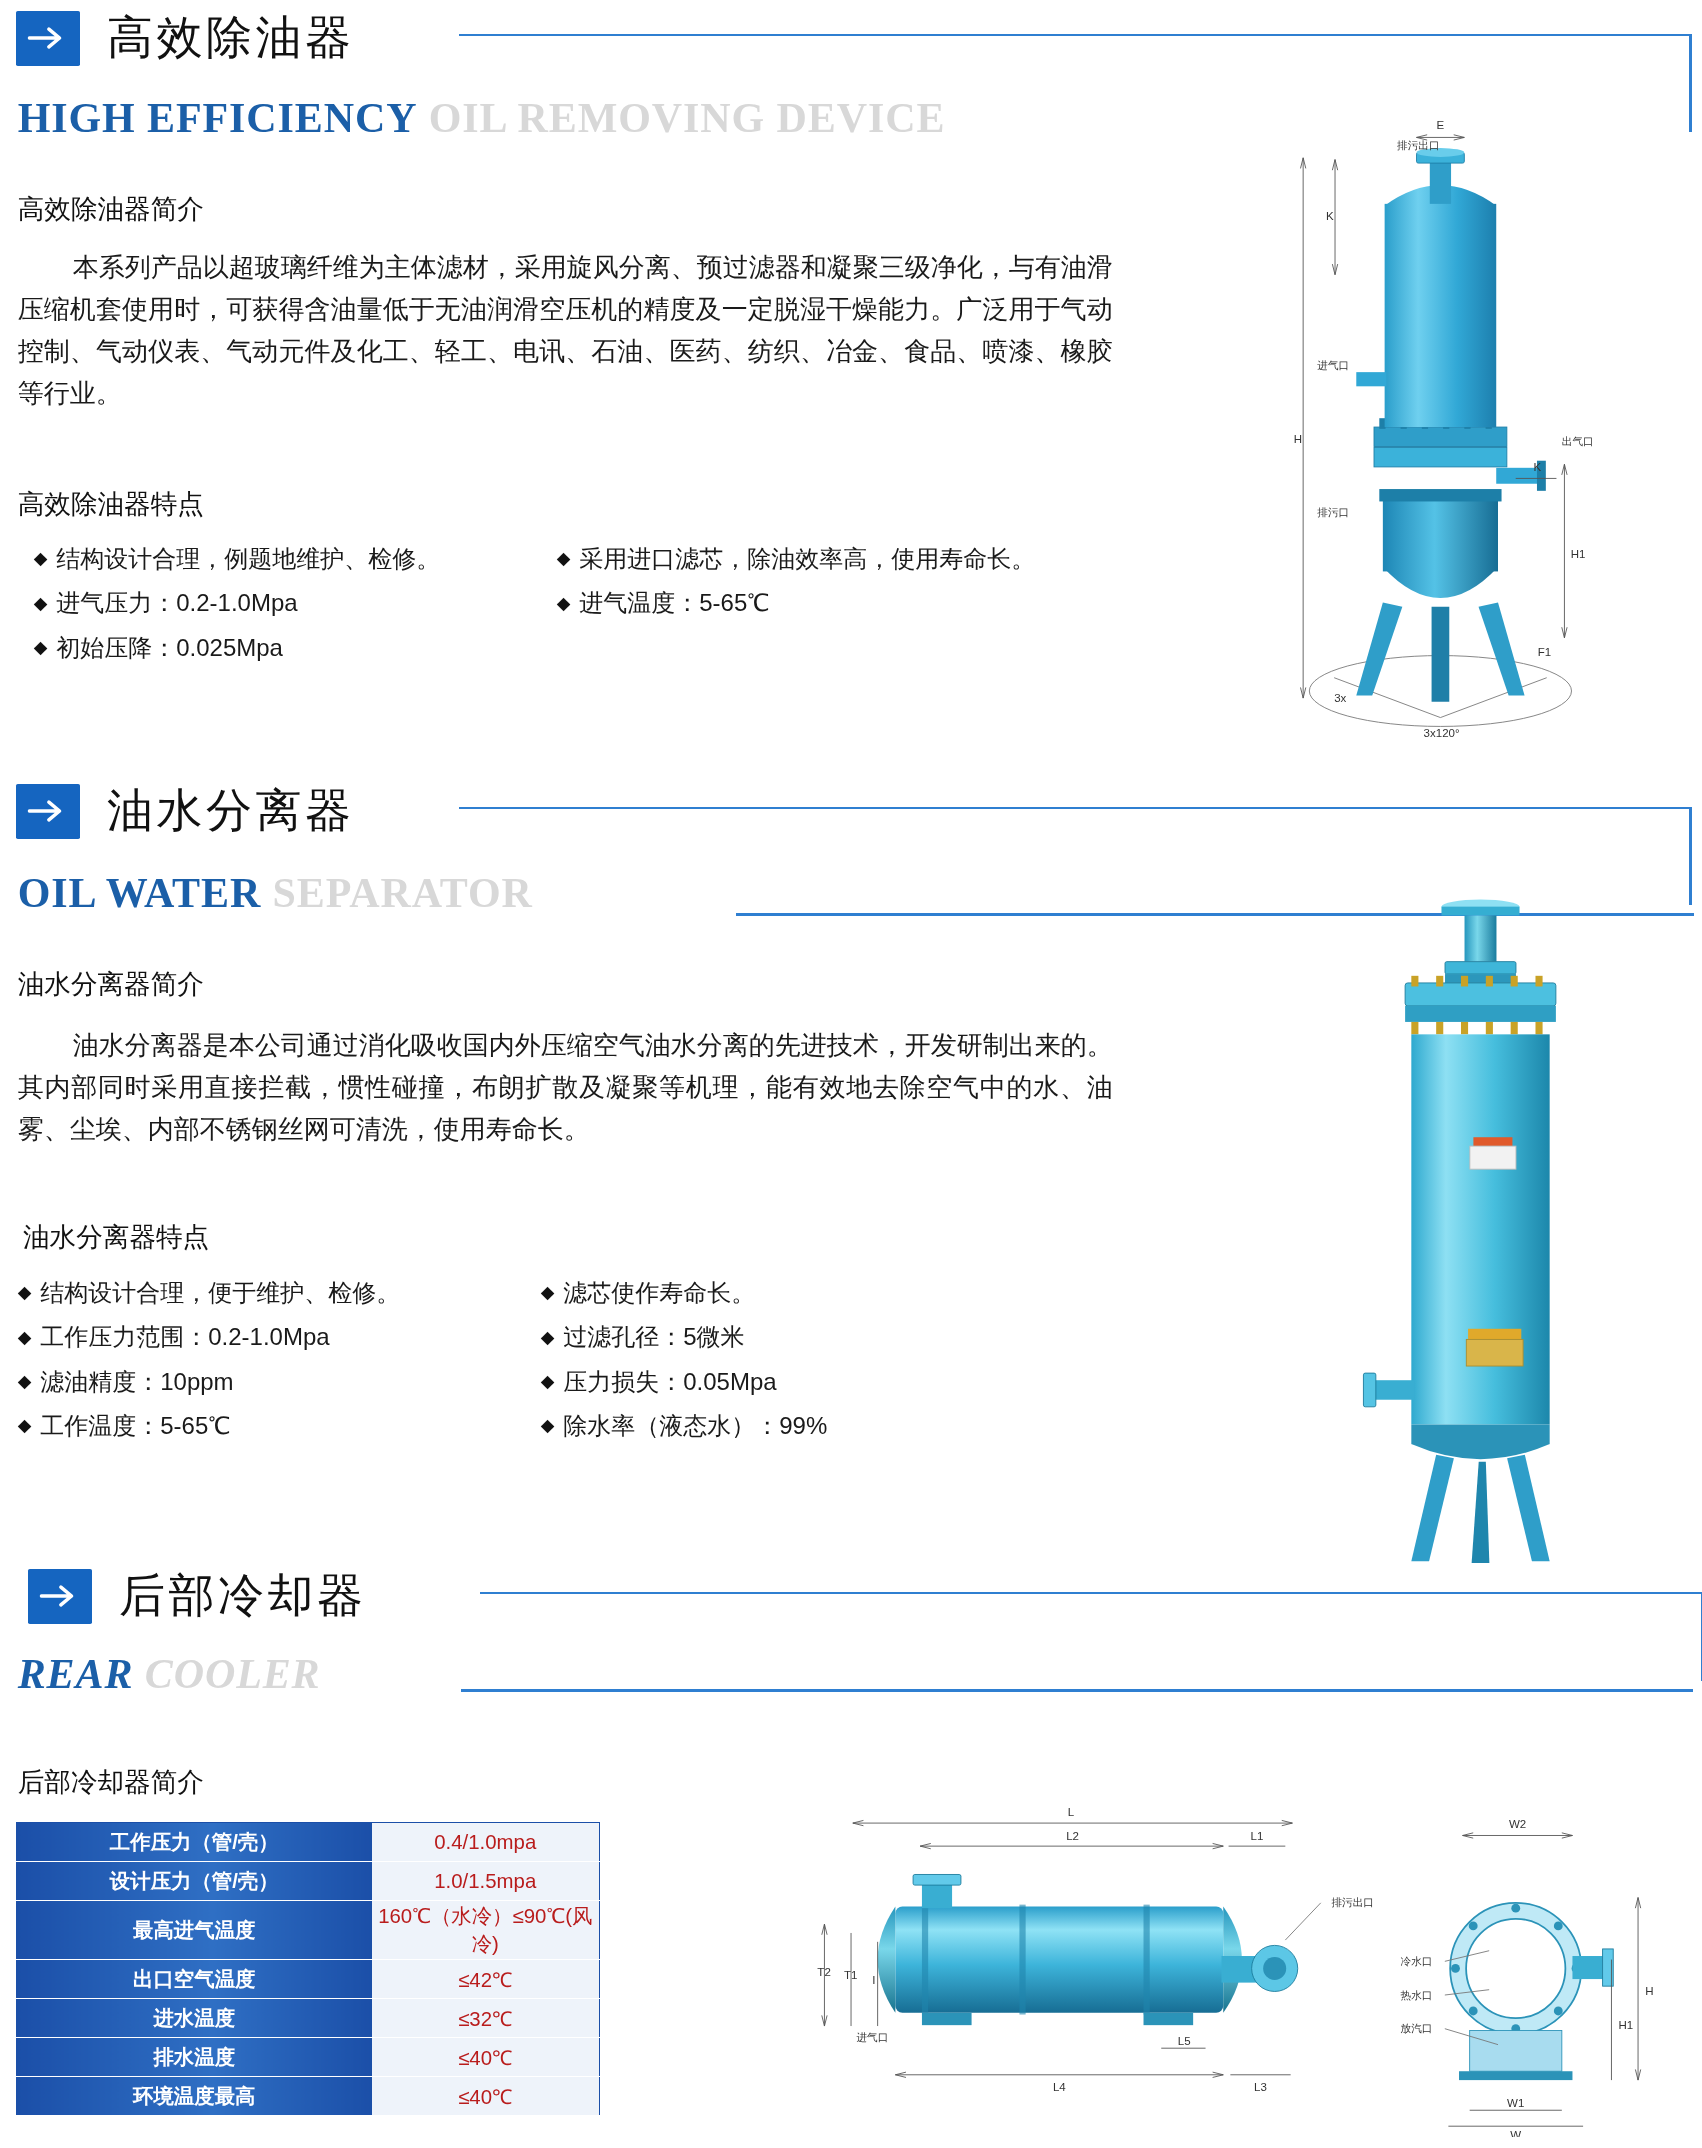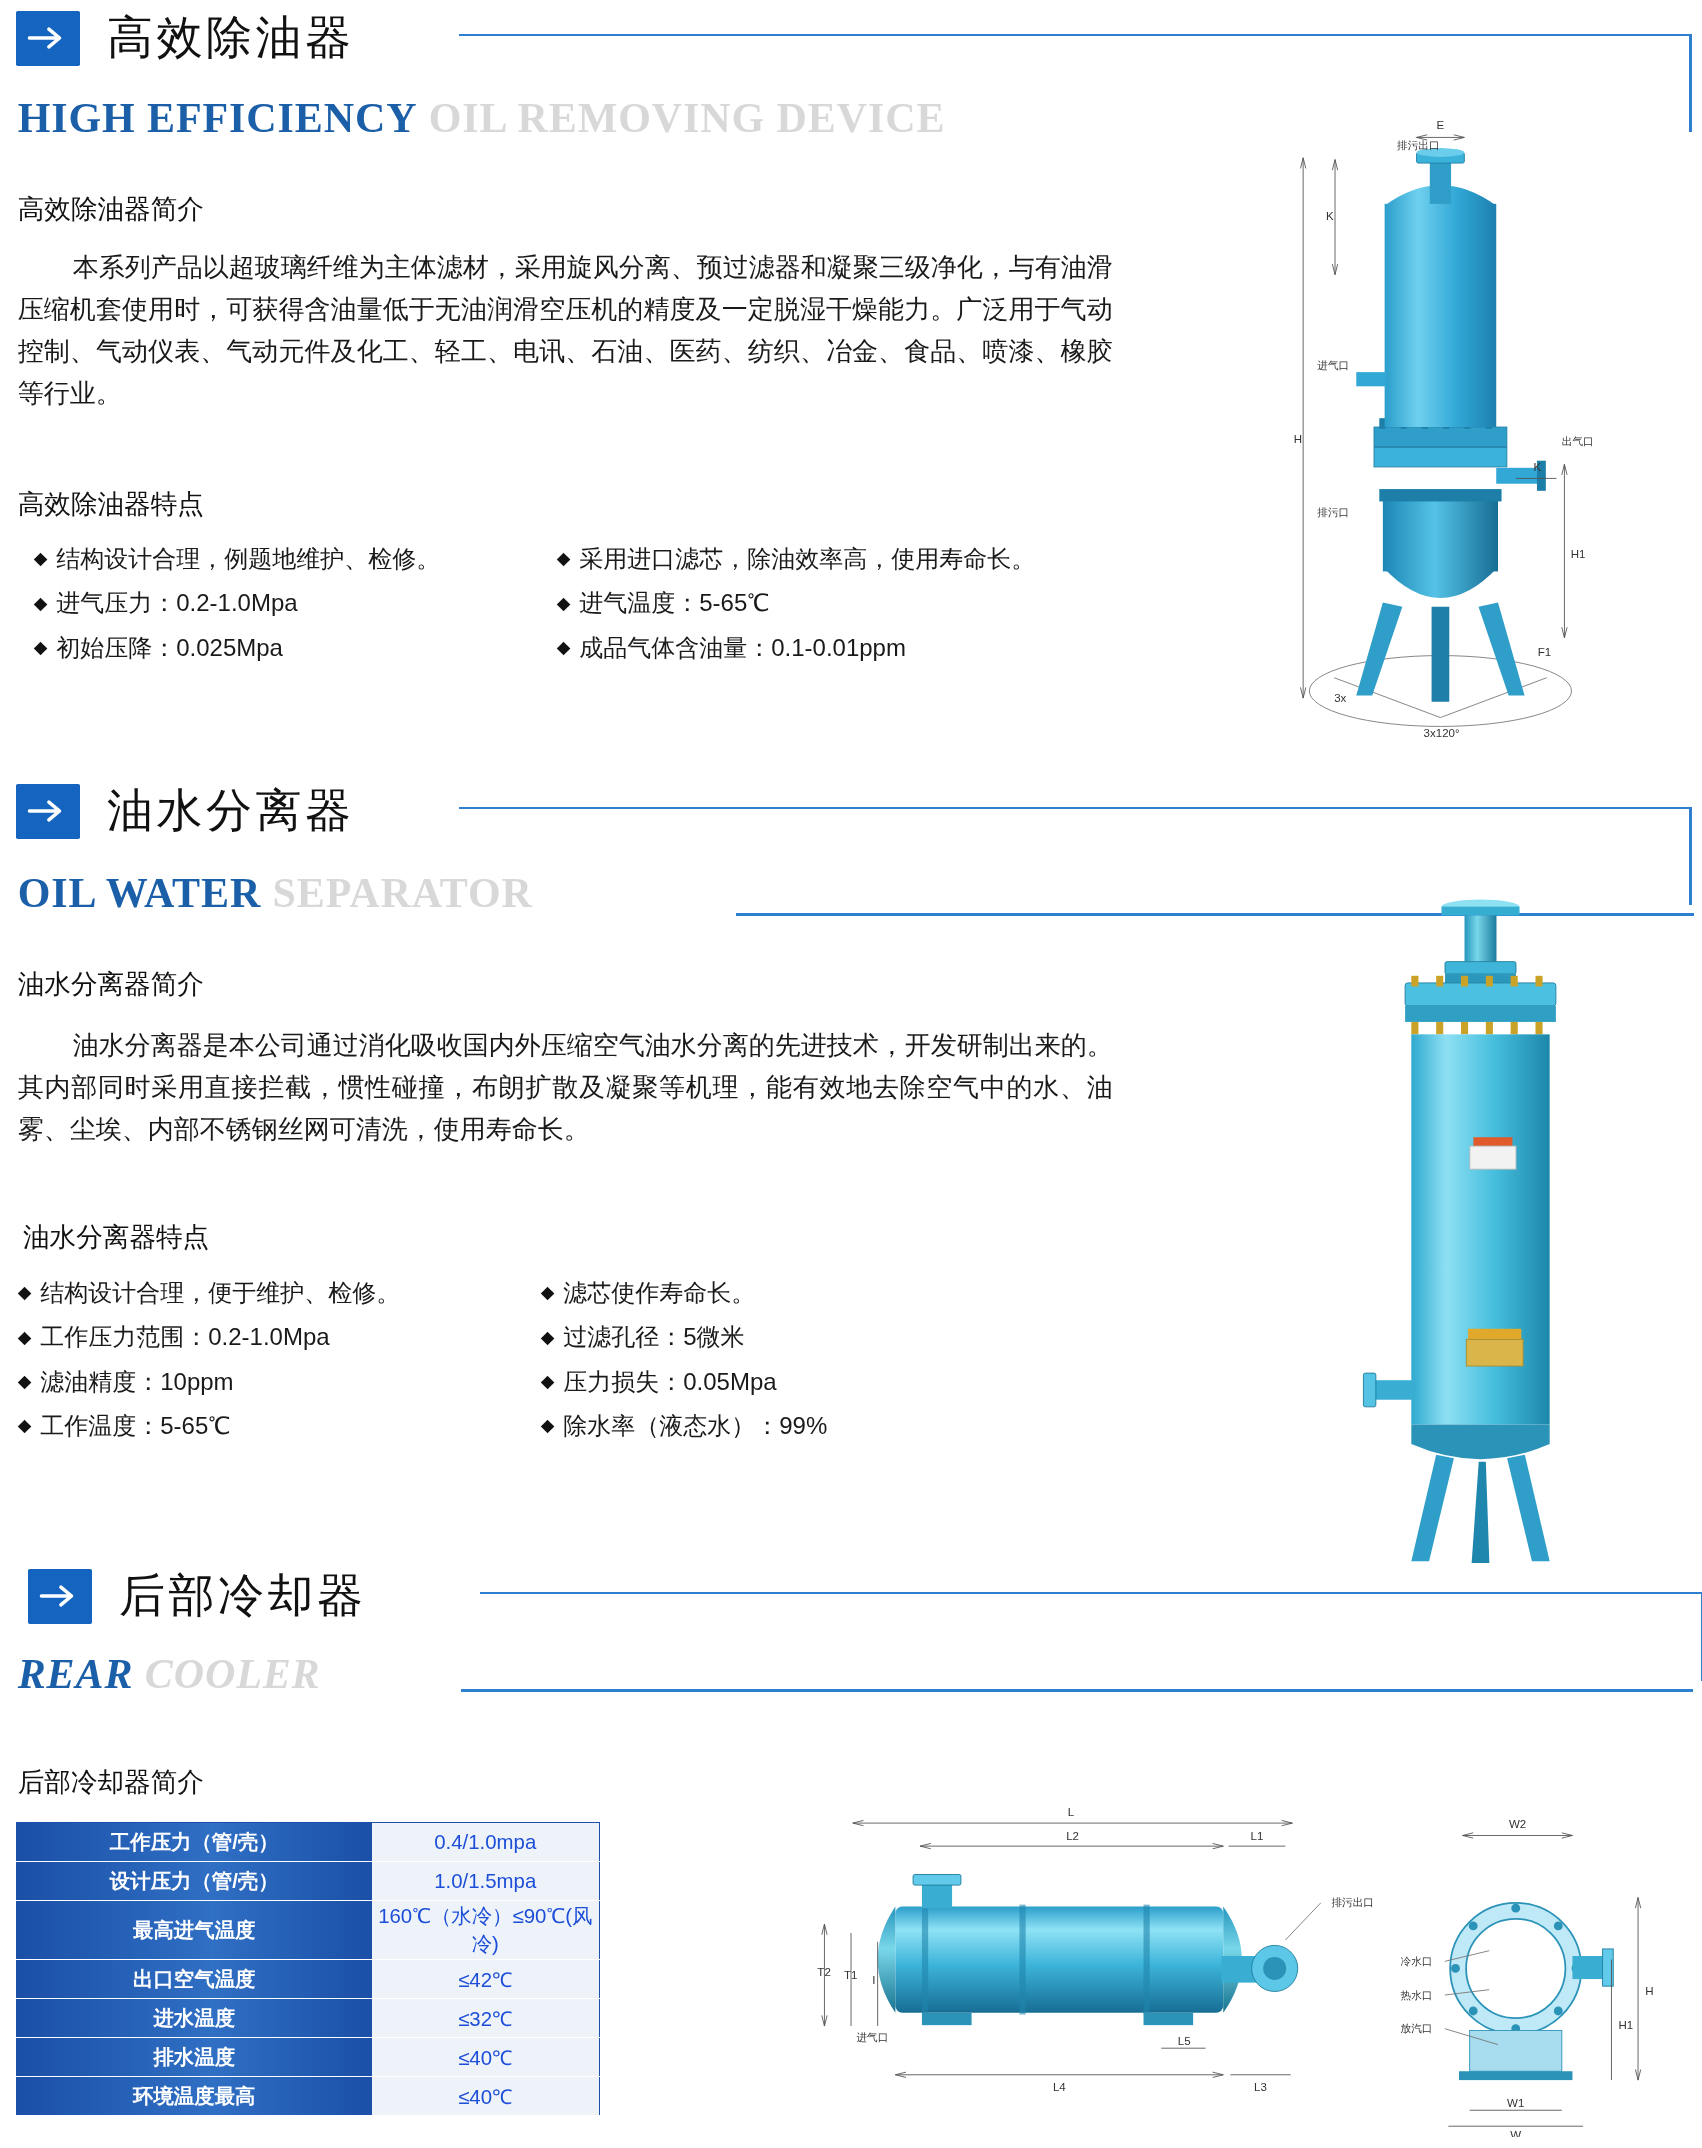--- a/index.html
+++ b/index.html
@@ -52,21 +52,21 @@
 
   
   table.spec { border-collapse:collapse; width:584px; }
   table.spec td { height:39px; font-size:20.4px; }
   table.spec td.k {
     width:355px; text-align:center; color:#ffffff; font-weight:bold;
     background:linear-gradient(to right,#1b4fa8 0%, #2f6fc4 55%, #1b4fa8 100%);
     border-bottom:0.9px solid #ffffff;
   }
   table.spec td.v {
-    text-align:center; color:#1d4ed8; background:#eef3fa;
+    text-align:center; color:#b91c1c; background:#eef3fa;
     border-bottom:0.9px solid #ffffff;
   }
   table.spec tr:first-child td { border-top:1.8px solid #1b4fa8; }
   table.spec { border-left:1.8px solid #1b4fa8; border-right:1.8px solid #1b4fa8; border-bottom:1.8px solid #1b4fa8;}
 
   .dimlbl { font-size:13px; fill:#333; font-family:"Liberation Sans", sans-serif; }
   .dimlbl-cn { font-size:12px; fill:#333; }
 </style>
 </head>
 <body>
@@ -96,21 +96,20 @@
   </div>
 
   <div class="sub-head" style="position:absolute; left:17.7px; top:486px;">高效除油器特点</div>
 
   <div class="feat-list" style="position:absolute; left:17.7px; top:543px; width:1091px;margin-left:16px;">
     <div class="feat-item"><span class="dia">◆</span><span>结构设计合理，例题地维护、检修。</span></div>
     <div class="feat-item"><span class="dia">◆</span><span>采用进口滤芯，除油效率高，使用寿命长。</span></div>
     <div class="feat-item"><span class="dia">◆</span><span>进气压力：0.2-1.0Mpa</span></div>
     <div class="feat-item"><span class="dia">◆</span><span>进气温度：5-65℃</span></div>
     <div class="feat-item"><span class="dia">◆</span><span>初始压降：0.025Mpa</span></div>
-    <div class="feat-item"><span class="dia">◆</span><span>成品气体含油量：0.1-0.01ppm</span></div>
   </div>
 
   <div class="img-wrap" style="left:1250px; top:106px; width:434px; height:674px;">
     <svg width="434" height="674" viewBox="0 0 490 760">
       <defs>
         <linearGradient id="g1" x1="0" y1="0" x2="1" y2="0">
           <stop offset="0%" stop-color="#2a9ecb"></stop>
           <stop offset="30%" stop-color="#6fd0ef"></stop>
           <stop offset="65%" stop-color="#31a8d6"></stop>
           <stop offset="100%" stop-color="#1d7fae"></stop>

